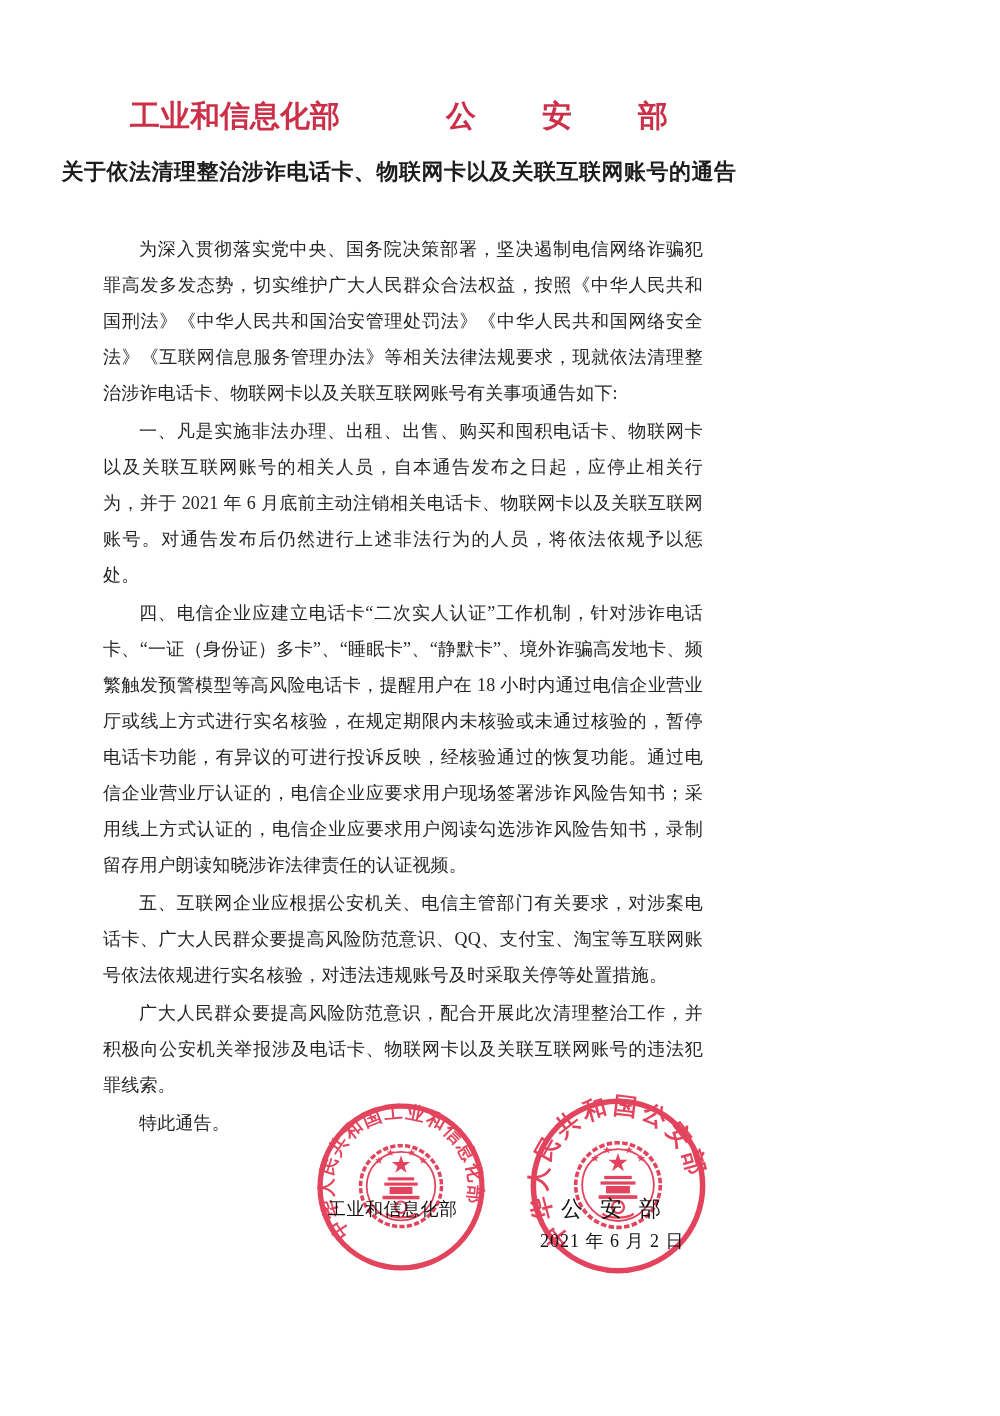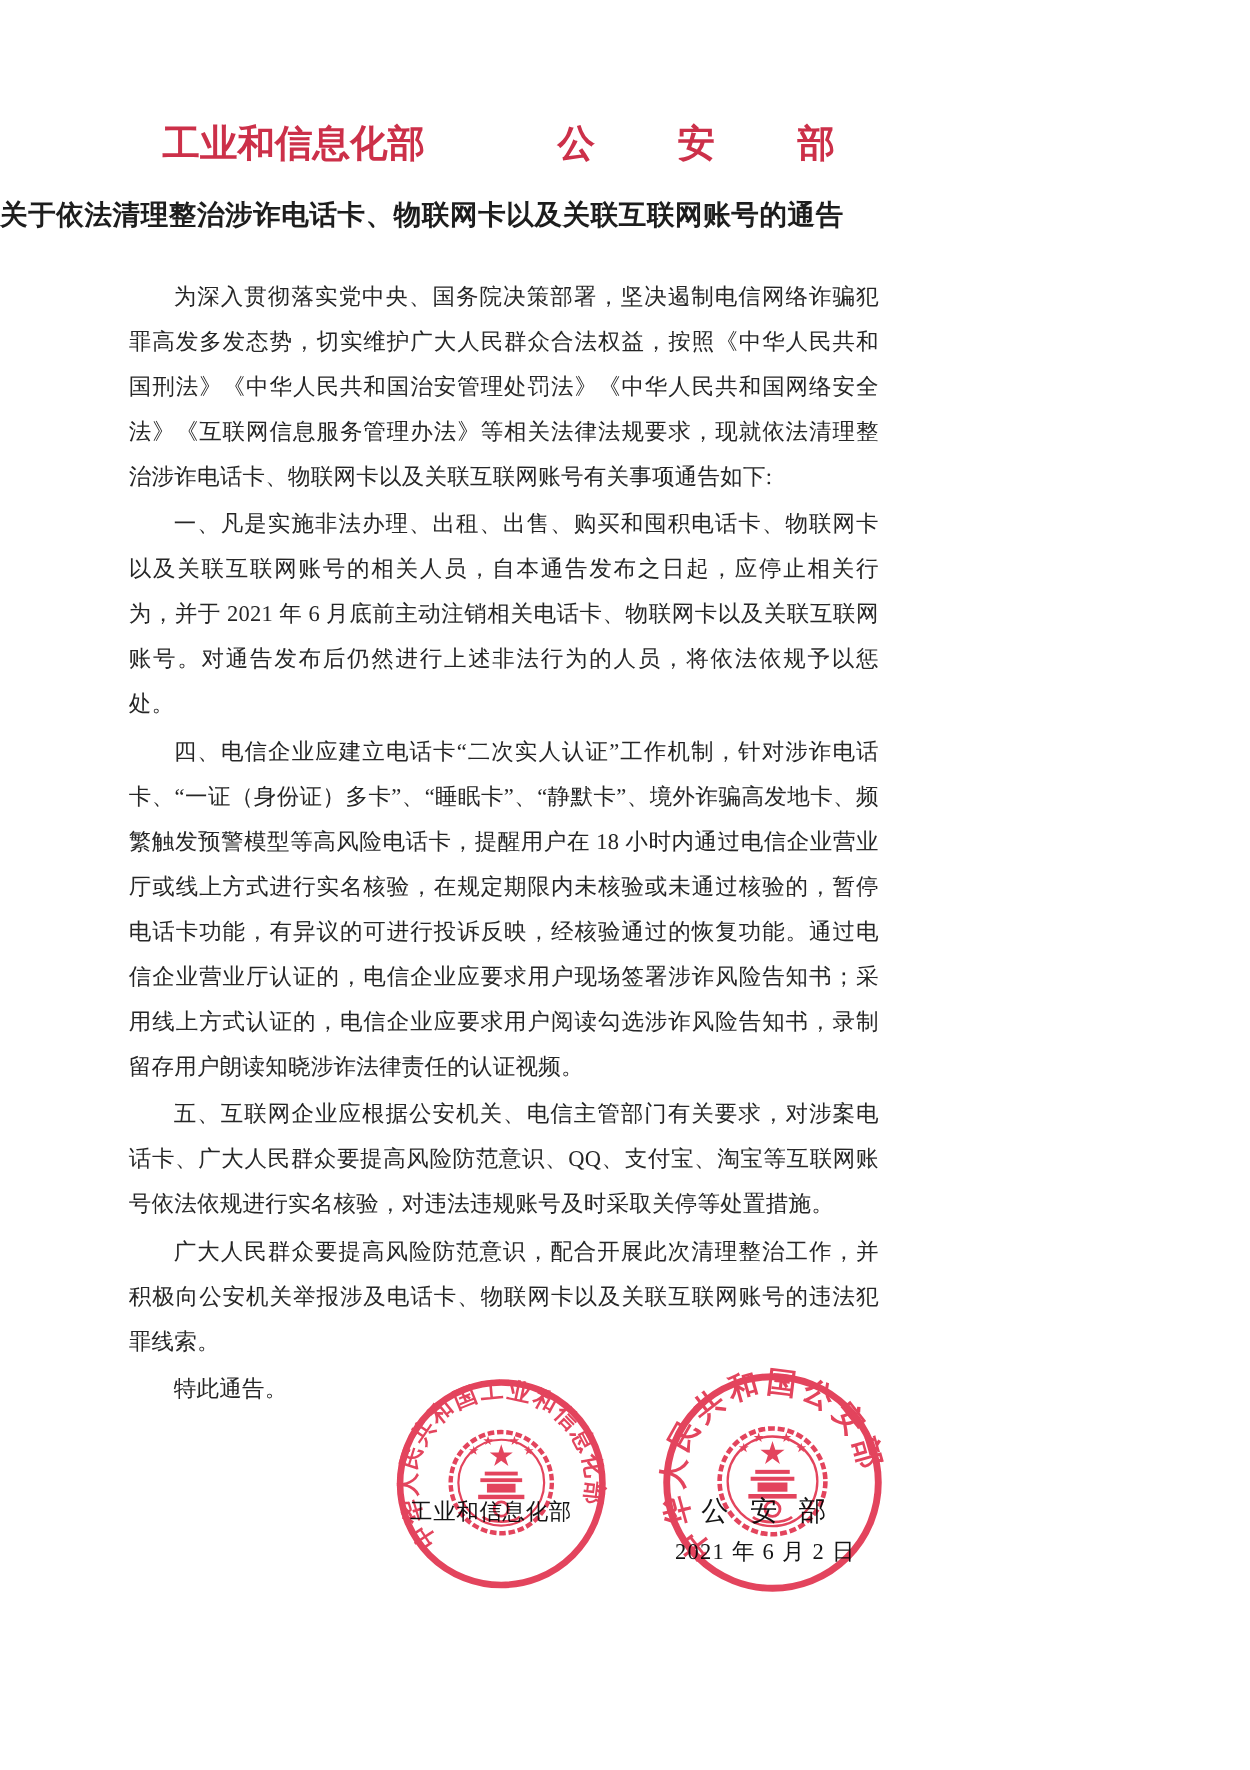--- a/index.html
+++ b/index.html
@@ -26,28 +26,29 @@
     font-weight:bold;
     color:var(--header-red);
     line-height:36px;
   }
   .ministry-right{
     letter-spacing:66px;
     margin-right:-66px;
   }
   .doc-title{
     margin:24px 0 0 0;
+    text-align:center;
     font-size:22px;
     font-weight:bold;
     color:#1d1d1d;
     line-height:28px;
     letter-spacing:0.5px;
   }
   .doc-body{
-    margin:33px 95px 0 103px;
+    margin:45px 95px 0 103px;
   }
   .para{
     margin:0 0 2px 0;
     font-size:18px;
     line-height:36px;
     text-align:justify;
     text-indent:2em;
     color:var(--text-black);
     letter-spacing:0.2px;
   }

